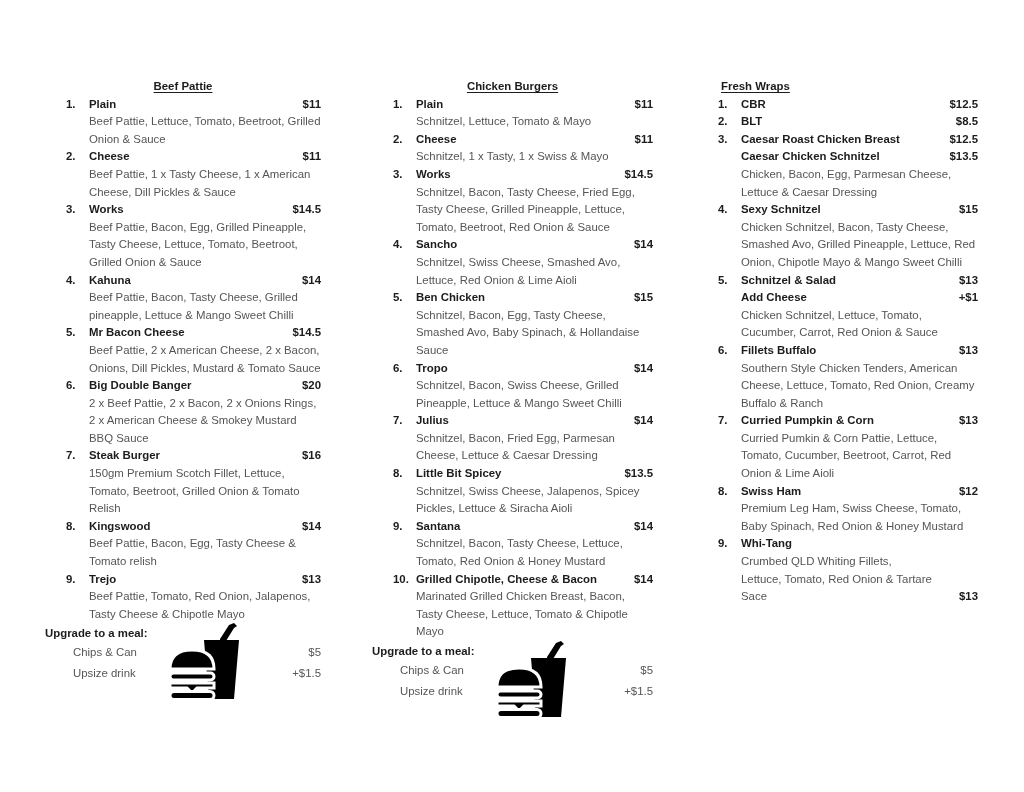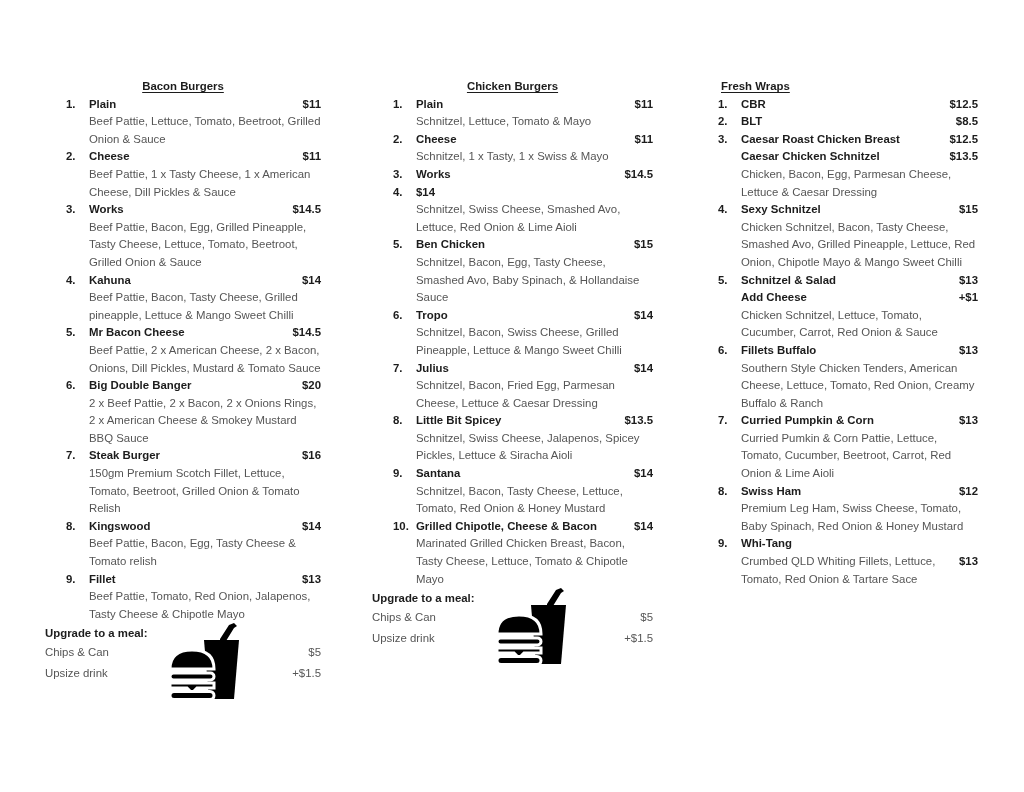--- a/index.html
+++ b/index.html
@@ -16,37 +16,37 @@
   .col-title{font-weight:bold;color:#1c1c1c;}
   .col-title.align-center{text-align:center;}
   .col-title.align-left{text-align:left;margin-left:24px;}
   .col-title span{text-decoration:underline;text-underline-offset:2px;}
   .item-list{list-style:none;margin:0;padding:0;}
   .item-head{display:flex;font-weight:bold;color:#1c1c1c;padding-left:21px;}
   .num{flex:none;width:23px;}
   .name{flex:1 1 auto;padding-right:4px;}
   .price{flex:none;white-space:nowrap;}
   .item-desc{margin-left:44px;color:#555555;}
-  .item-desc.with-price{display:flex;}
+  .item-desc.with-price{display:flex;align-items:flex-end;gap:18px;}
   .desc-text{flex:1 1 auto;}
   .desc-price{flex:none;white-space:nowrap;font-weight:bold;color:#1c1c1c;margin-left:8px;}
   .upgrade{position:relative;margin-top:1px;}
   .upgrade-heading{font-weight:bold;color:#1c1c1c;line-height:18px;}
-  .upgrade-row{display:flex;justify-content:space-between;color:#555555;line-height:21px;}
+  .upgrade-row{display:flex;justify-content:space-between;color:#555555;line-height:21px;margin-left:28px;}
   .upgrade-icon{position:absolute;left:122px;top:-2px;width:78px;height:80px;}
   .upgrade-icon svg{width:100%;height:100%;display:block;}
 </style>
 </head>
 <body>
 
 <div class="page">
 
   <section class="col col-1">
     <div class="col-title align-center">
-      <span>Bacon Burgers</span>
+      <span>Beef Pattie</span>
     </div>
   <ol class="item-list">
         <li class="item">
           <div class="item-head">
             <span class="num">1.</span>
             <span class="name">Plain</span>
             <span class="price">$11</span>
           </div>
           <div class="item-desc"><span class="desc-text">Beef Pattie, Lettuce, Tomato, Beetroot, Grilled Onion &amp; Sauce</span></div>
         </li>
@@ -102,21 +102,21 @@
           <div class="item-head">
             <span class="num">8.</span>
             <span class="name">Kingswood</span>
             <span class="price">$14</span>
           </div>
           <div class="item-desc"><span class="desc-text">Beef Pattie, Bacon, Egg, Tasty Cheese &amp; Tomato relish</span></div>
         </li>
         <li class="item">
           <div class="item-head">
             <span class="num">9.</span>
-            <span class="name">Fillet</span>
+            <span class="name">Trejo</span>
             <span class="price">$13</span>
           </div>
           <div class="item-desc"><span class="desc-text">Beef Pattie, Tomato, Red Onion, Jalapenos, Tasty Cheese &amp; Chipotle Mayo</span></div>
         </li>
       </ol>
       <div class="upgrade">
         <div class="upgrade-heading">Upgrade to a meal:</div>
         <div class="upgrade-row">
           <span class="upgrade-label">Chips &amp; Can</span>
           <span class="upgrade-price">$5</span>
@@ -158,24 +158,26 @@
             <span class="price">$11</span>
           </div>
           <div class="item-desc"><span class="desc-text">Schnitzel, 1 x Tasty, 1 x Swiss &amp; Mayo</span></div>
         </li>
         <li class="item">
           <div class="item-head">
             <span class="num">3.</span>
             <span class="name">Works</span>
             <span class="price">$14.5</span>
           </div>
+          <div class="item-desc"><span class="desc-text">Schnitzel, Bacon, Tasty Cheese, Fried Egg, Tasty Cheese, Grilled Pineapple, Lettuce, Tomato, Beetroot, Red Onion &amp; Sauce</span></div>
         </li>
         <li class="item">
           <div class="item-head">
             <span class="num">4.</span>
+            <span class="name">Sancho</span>
             <span class="price">$14</span>
           </div>
           <div class="item-desc"><span class="desc-text">Schnitzel, Swiss Cheese, Smashed Avo, Lettuce, Red Onion &amp; Lime Aioli</span></div>
         </li>
         <li class="item">
           <div class="item-head">
             <span class="num">5.</span>
             <span class="name">Ben Chicken</span>
             <span class="price">$15</span>
           </div>

